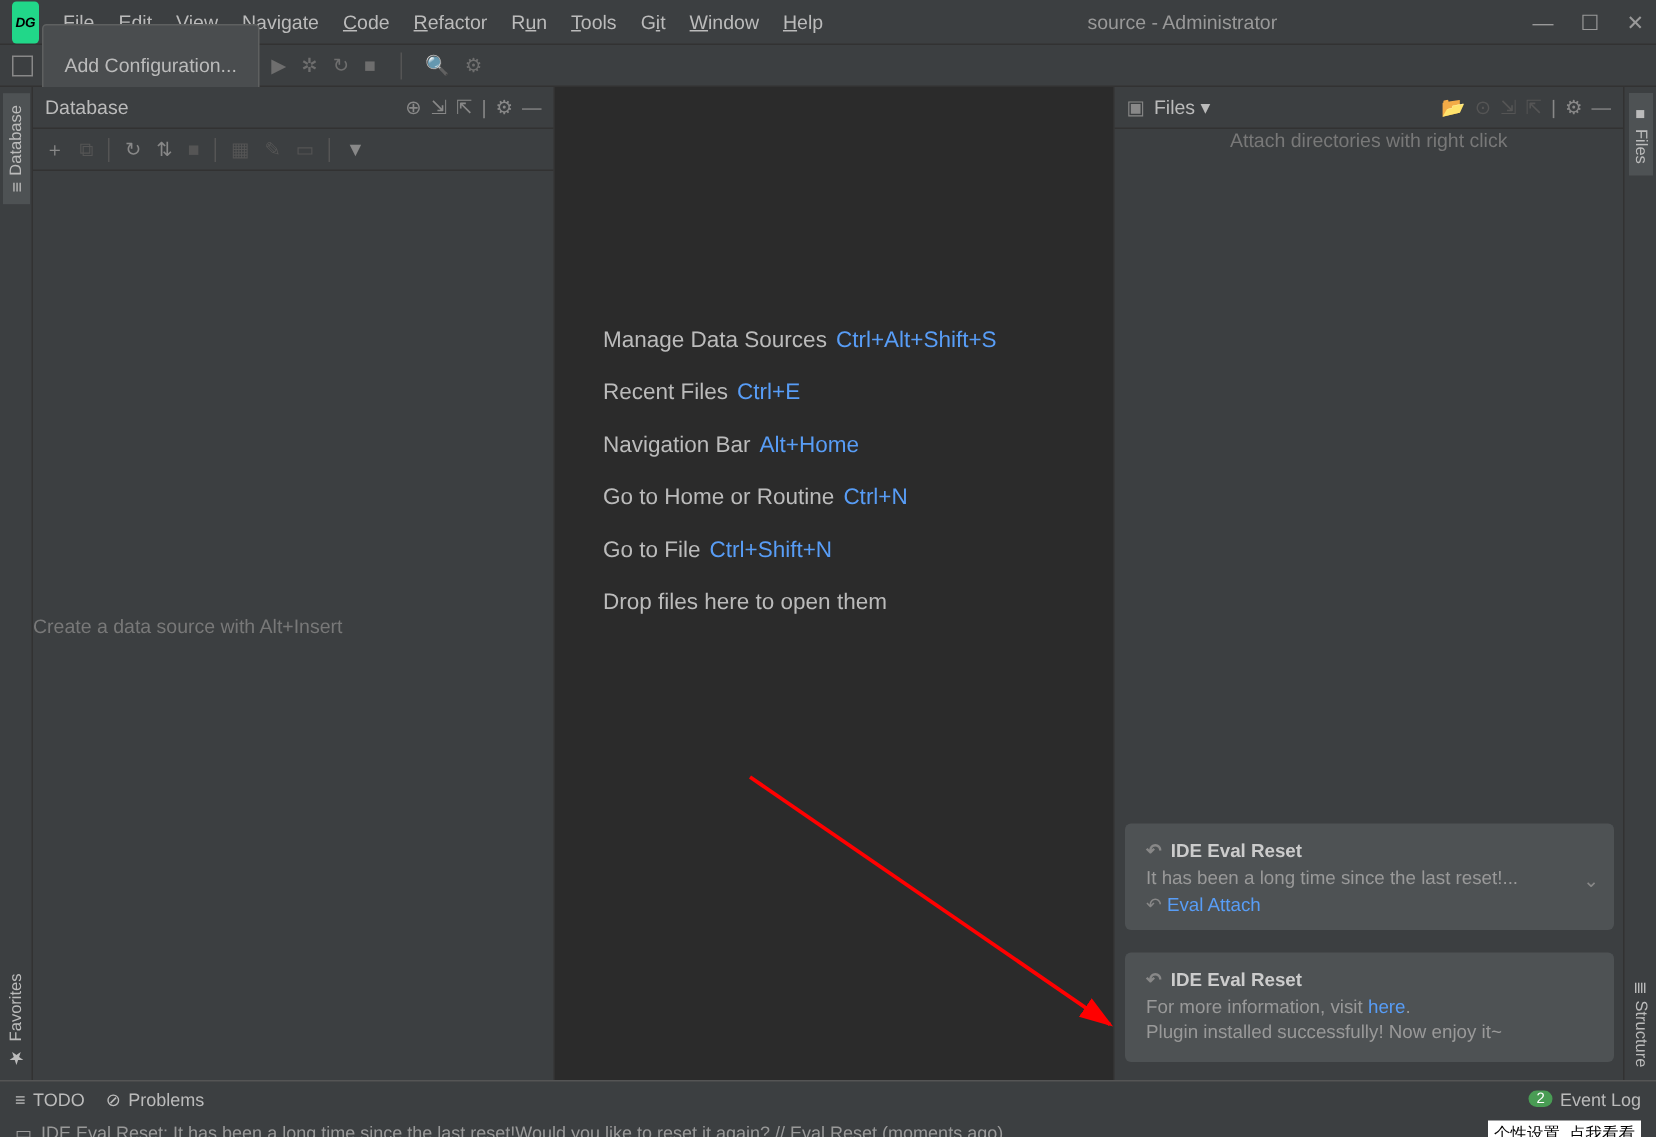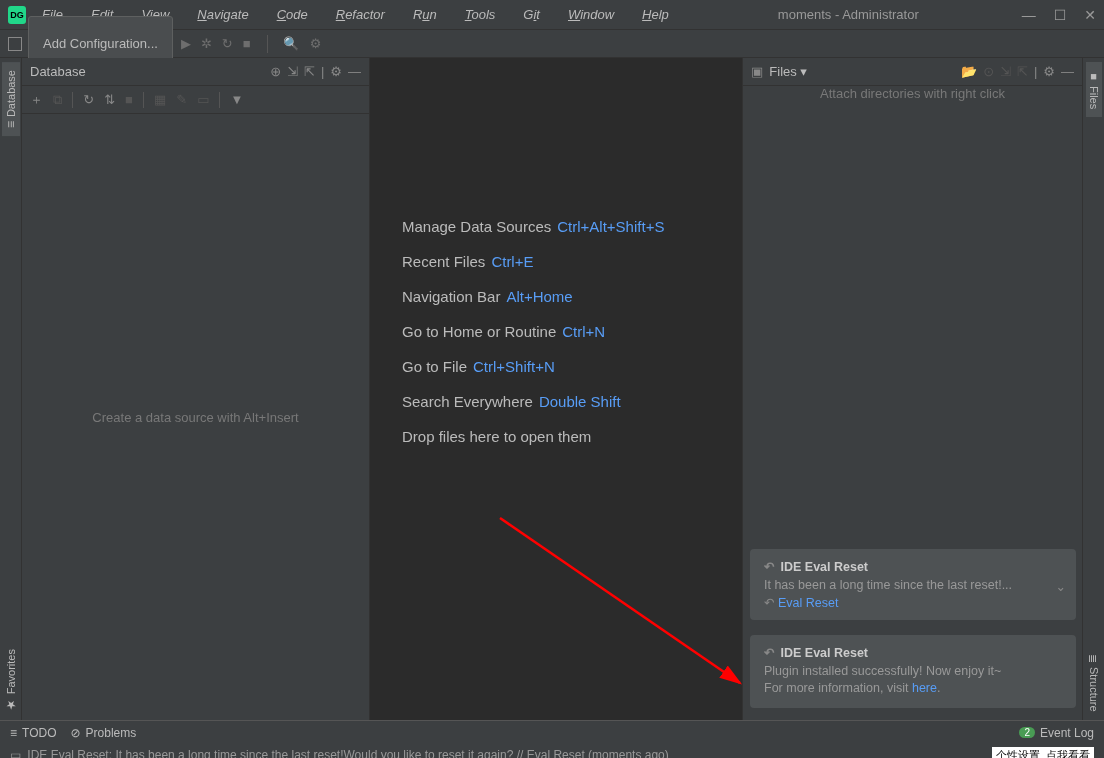--- a/index.html
+++ b/index.html
@@ -1,20 +1,20 @@
 <!DOCTYPE html>
 <html><head>
 <meta charset="utf-8">
 <style>
 * { margin: 0; padding: 0; box-sizing: border-box; font-family: "Segoe UI", Arial, sans-serif; }
 body { background: #3c3f41; color: #bbbbbb; font-size: 13px; overflow: hidden; width: 1104px; height: 758px; position: relative; }
 
 .titlebar { height: 30px; background: #3c3f41; display: flex; align-items: center; padding: 0 8px; border-bottom: 1px solid #323232; }
-.titlebar .app-icon { width: 18px; height: 18px; background: #21d789; border-radius: 3px; display: flex; align-items: center; justify-content: center; font-size: 9px; font-weight: bold; color: #000; margin-right: 10px; }
-.titlebar .menus { display: flex; gap: 16px; font-style: italic; }
+.titlebar .app-icon { width: 18px; height: 28px; background: #21d789; border-radius: 3px; display: flex; align-items: center; justify-content: center; font-size: 9px; font-weight: bold; color: #000; margin-right: 10px; font-style: italic; }
+.titlebar .menus { display: flex; gap: 4px; }
 .titlebar .menus span { padding: 3px 6px; cursor: pointer; }
 .titlebar .menus span u { text-decoration: underline; }
 .titlebar .title { flex: 1; text-align: center; color: #999; }
 .titlebar .winbtns { display: flex; gap: 18px; color: #999; }
 .titlebar .winbtns span { cursor: pointer; font-size: 14px; }
 
 .toolbar2 { height: 28px; background: #3c3f41; display: flex; align-items: center; padding: 0 8px; border-bottom: 1px solid #323232; }
 .toolbar2 .crumb-icon { width: 14px; height: 14px; border: 1px solid #888; margin-right: 6px; }
 .toolbar2 .crumb { flex: 1; color: #bbb; }
 .toolbar2 .addcfg { background: #4a4d4f; border: 1px solid #5e6060; padding: 19px 14px; border-radius: 3px; margin-right: 8px; cursor: pointer; }
@@ -34,21 +34,21 @@
 .rightrail .vtab { writing-mode: vertical-rl; padding: 8px 2px; font-size: 11px; color: #bbb; cursor: pointer; display: flex; align-items: center; gap: 4px; }
 .rightrail .spacer { flex: 1; }
 
 .dbpanel { width: 348px; background: #3c3f41; border-right: 1px solid #323232; display: flex; flex-direction: column; }
 .panelhdr { height: 28px; display: flex; align-items: center; padding: 0 8px; border-bottom: 1px solid #323232; gap: 6px; }
 .panelhdr .ptitle { flex: 1; font-size: 13px; }
 .panelhdr .picon { color: #888; cursor: pointer; font-size: 13px; }
 .dbtoolbar { height: 28px; display: flex; align-items: center; padding: 0 8px; gap: 10px; border-bottom: 1px solid #323232; color: #888; }
 .dbtoolbar span { cursor: pointer; font-size: 13px; }
 .dbtoolbar .tsep { width: 1px; height: 16px; background: #555; }
-.dbbody { flex: 1; display: flex; align-items: center; justify-content: center; color: #787878; font-size: 13px; }
+.dbbody { flex: 1; display: flex; align-items: center; color: #787878; font-size: 13px; }
 
 .editor { flex: 1; background: #2b2b2b; position: relative; display: flex; flex-direction: column; align-items: flex-start; padding: 160px 32px 0 32px; }
 .editor .hint { margin-bottom: 18px; font-size: 15px; color: #bbbbbb; }
 .editor .hint .shortcut { color: #589df6; margin-left: 6px; }
 
 .filespanel { width: 340px; background: #3c3f41; border-left: 1px solid #323232; display: flex; flex-direction: column; position: relative; }
 .filesbody { flex: 1; display: flex; align-items: flex-start; justify-content: center; color: #787878; font-size: 13px; }
 
 .notif { position: absolute; right: 6px; width: 326px; background: #4e5254; border-radius: 4px; padding: 10px 14px; font-size: 12.5px; color: #bbb; }
 .notif.n1 { bottom: 100px; }
@@ -81,21 +81,21 @@
     <span><u>V</u>iew</span>
     <span><u>N</u>avigate</span>
     <span><u>C</u>ode</span>
     <span><u>R</u>efactor</span>
     <span>R<u>u</u>n</span>
     <span><u>T</u>ools</span>
     <span>G<u>i</u>t</span>
     <span><u>W</u>indow</span>
     <span><u>H</u>elp</span>
   </div>
-  <div class="title">moments - Administrator</div>
+  <div class="title">source - Administrator</div>
   <div class="winbtns">
     <span>—</span>
     <span>☐</span>
     <span>✕</span>
   </div>
 </div>
 
 <div class="toolbar2">
   <div class="crumb-icon"></div>
   <div class="addcfg">Add Configuration...</div>
@@ -152,21 +152,20 @@
       <span>Create a data source with Alt+Insert</span>
     </div>
   </div>
 
   <div class="editor">
     <div class="hint"><span>Manage Data Sources</span><span class="shortcut">Ctrl+Alt+Shift+S</span></div>
     <div class="hint"><span>Recent Files</span><span class="shortcut">Ctrl+E</span></div>
     <div class="hint"><span>Navigation Bar</span><span class="shortcut">Alt+Home</span></div>
     <div class="hint"><span>Go to Home or Routine</span><span class="shortcut">Ctrl+N</span></div>
     <div class="hint"><span>Go to File</span><span class="shortcut">Ctrl+Shift+N</span></div>
-    <div class="hint"><span>Search Everywhere</span><span class="shortcut">Double Shift</span></div>
     <div class="hint"><span>Drop files here to open them</span></div>
   </div>
 
   <div class="filespanel">
     <div class="panelhdr">
       <span style="color:#888">▣</span>
       <span class="ptitle"><span>Files</span> ▾</span>
       <span class="picon">📂</span>
       <span class="picon" style="color:#555">⊙</span>
       <span class="picon" style="color:#555">⇲</span>
@@ -178,31 +177,31 @@
     <div class="filesbody">
       <span>Attach directories with right click</span>
     </div>
 
     <div class="notif n1">
       <div class="ntitle">
           <span class="nundo">↶</span>
           <span>IDE Eval Reset</span>
         </div>
       <div class="nline">It has been a long time since the last reset!...</div>
-      <div><span class="nundo">↶</span> <span class="nlink">Eval Reset</span></div>
+      <div><span class="nundo">↶</span> <span class="nlink">Eval Attach</span></div>
       <div class="nchev">⌄</div>
     </div>
 
     <div class="notif n2">
       <div class="ntitle">
           <span class="nundo">↶</span>
           <span>IDE Eval Reset</span>
         </div>
+      <div class="nline"><span>For more information, visit </span><span class="nlink">here</span>.</div>
       <div class="nline">Plugin installed successfully! Now enjoy it~</div>
-      <div class="nline"><span>For more information, visit </span><span class="nlink">here</span>.</div>
     </div>
   </div>
 
   <div class="rightrail">
     <div class="vtab" style="background:#4e5254">
       <span class="vicon">■</span>
       <span>Files</span>
     </div>
     <div class="spacer"></div>
     <div class="vtab">

